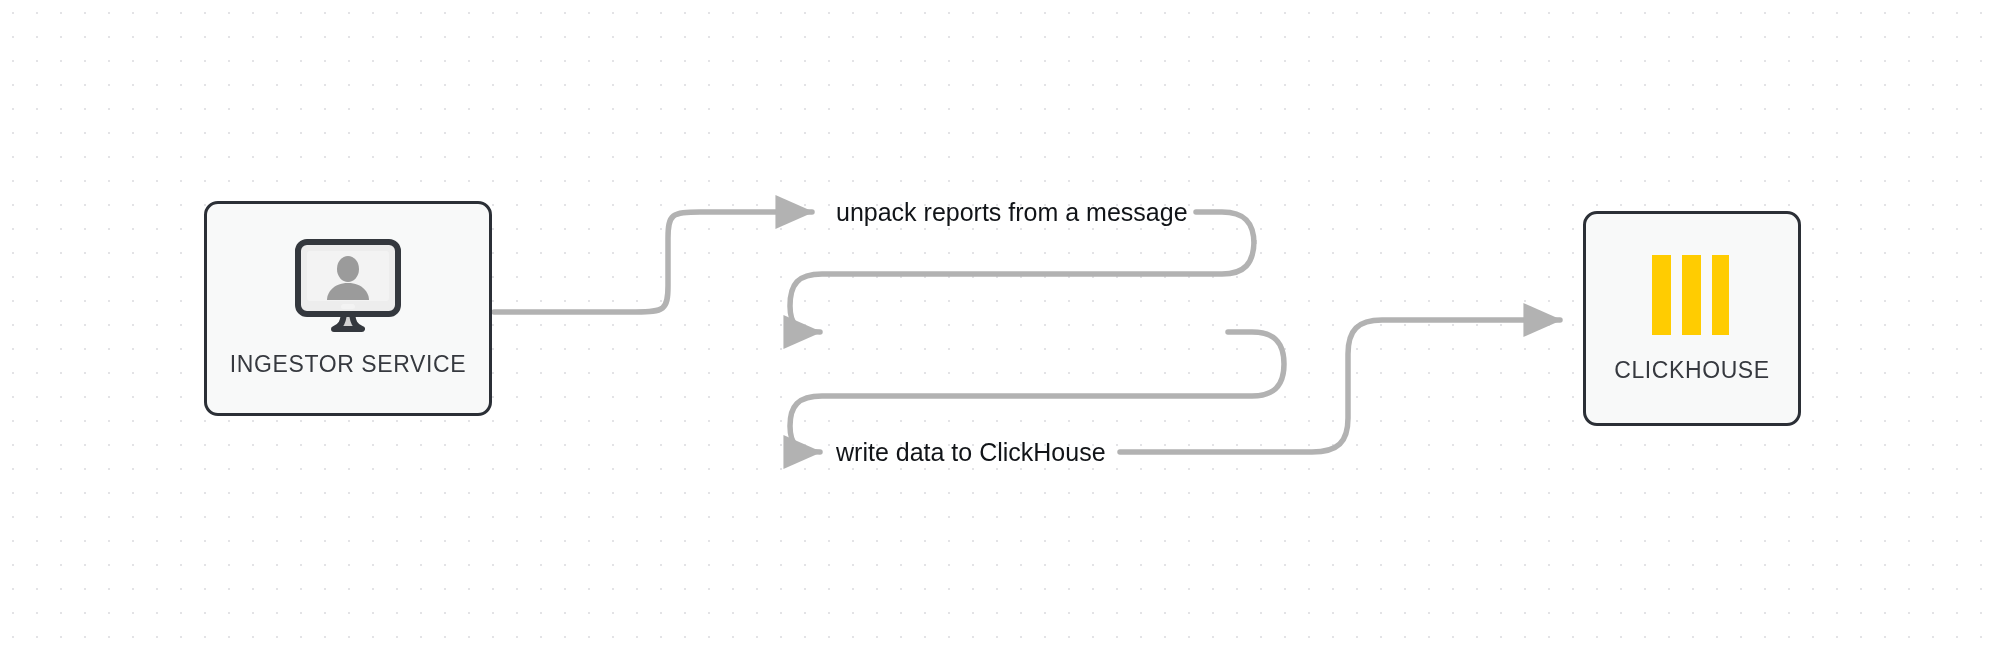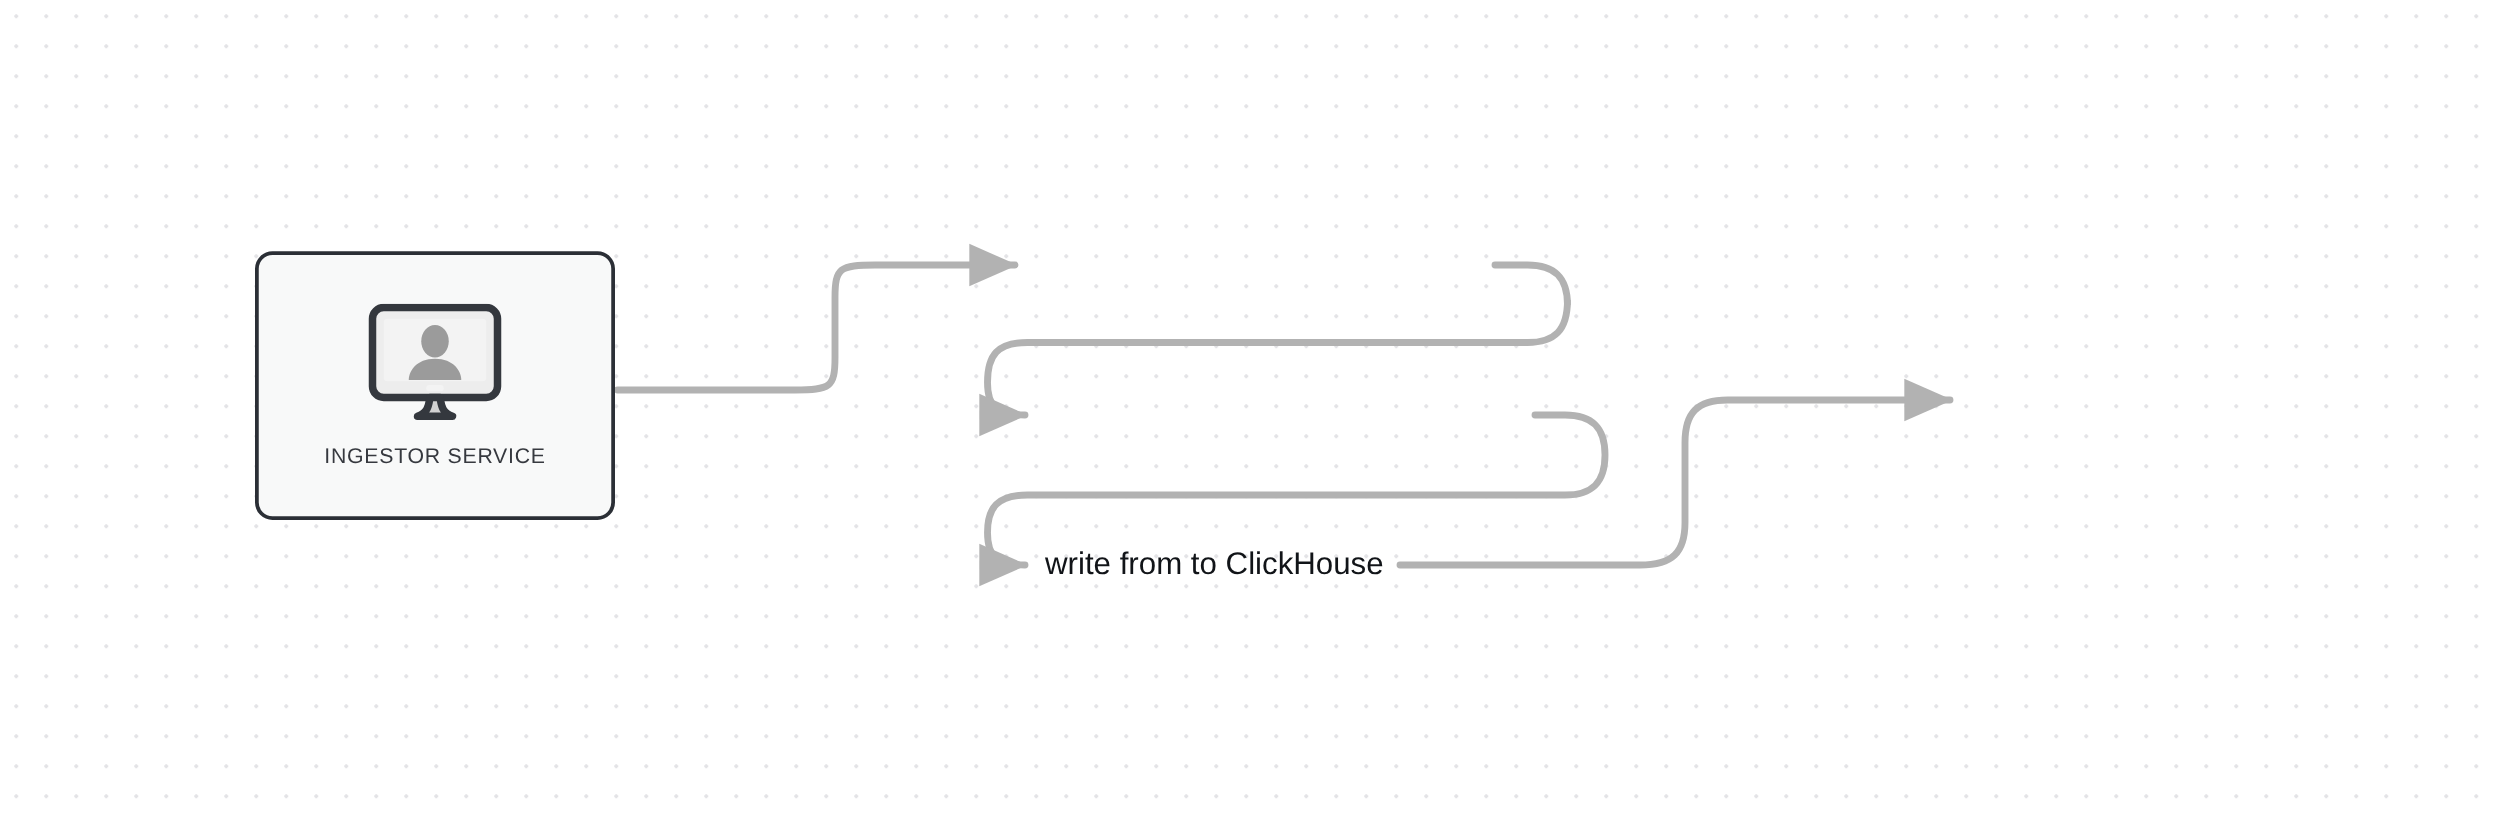--- a/index.html
+++ b/index.html
@@ -30,21 +30,21 @@
     box-sizing: border-box;
     background: #f8f9f9;
     border: 3.5px solid #2b2f36;
     border-radius: 14px;
     display: flex;
     flex-direction: column;
     align-items: center;
     justify-content: center;
   }
   .node-label {
-    font-size: 17px;
+    font-size: 23px;
     letter-spacing: 0.6px;
     color: #36393f;
     text-align: center;
     white-space: nowrap;
   }
   #node-ingestor {
     left: 204px;
     top: 201px;
     width: 288px;
     height: 215px;
@@ -100,16 +100,27 @@
         <rect x="13" y="12" width="82" height="50" rx="3" ry="3" fill="#f3f3f3"></rect>
         <ellipse cx="54" cy="30" rx="11" ry="13" fill="#9b9b9b"></ellipse>
         <path d="M 54 44 C 39 44 33 54 33 61 L 75 61 C 75 54 69 44 54 44 z" fill="#9b9b9b"></path>
         <rect x="47" y="65" width="14" height="5" rx="2.5" ry="2.5" fill="#f3f3f3"></rect>
         <path d="M 40 90 C 49 87 49 80 50 75 L 58 75 C 59 80 59 87 68 90 z" fill="#d2d2d2" stroke="#34383e" stroke-width="6" stroke-linejoin="round"></path>
       </svg>
     </span>
     <span class="node-label">INGESTOR SERVICE</span>
   </div>
 
+  <div class="node" id="node-clickhouse">
+    <span class="icon-wrap">
+      <svg class="icon-clickhouse" viewBox="0 0 96 84" xmlns="http://www.w3.org/2000/svg">
+        <rect x="8" y="2" width="19" height="80" fill="#FFCC01"></rect>
+        <rect x="38" y="2" width="19" height="80" fill="#FFCC01"></rect>
+        <rect x="68" y="2" width="17" height="80" fill="#FFCC01"></rect>
+      </svg>
+    </span>
+    <span class="node-label">CLICKHOUSE</span>
+  </div>
 
-  <div class="edge-label" id="edge-label-2">write from to ClickHouse</div>
+  <div class="edge-label" id="edge-label-0">unpack reports from a message</div>
+  <div class="edge-label" id="edge-label-2">write data to ClickHouse</div>
 
 </div>
 
 </body></html>

